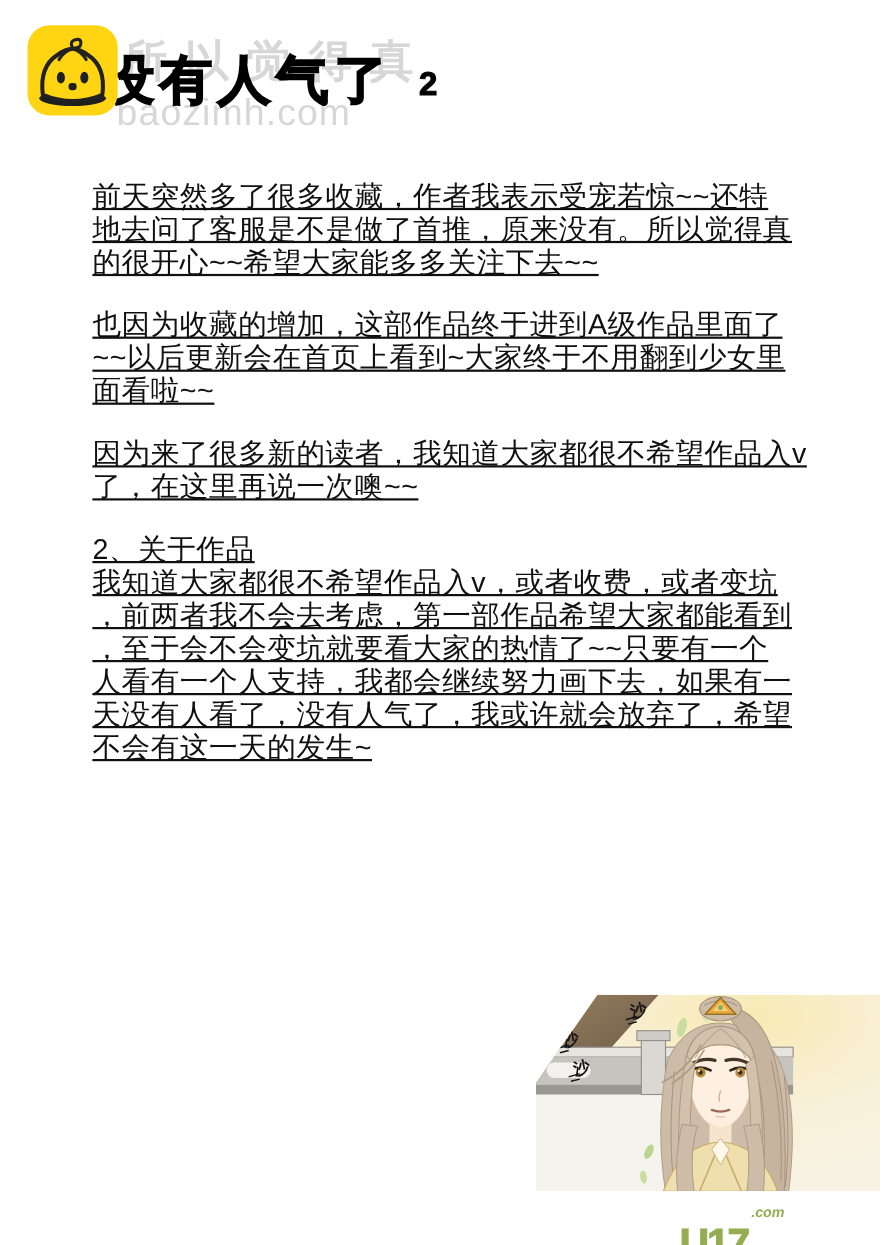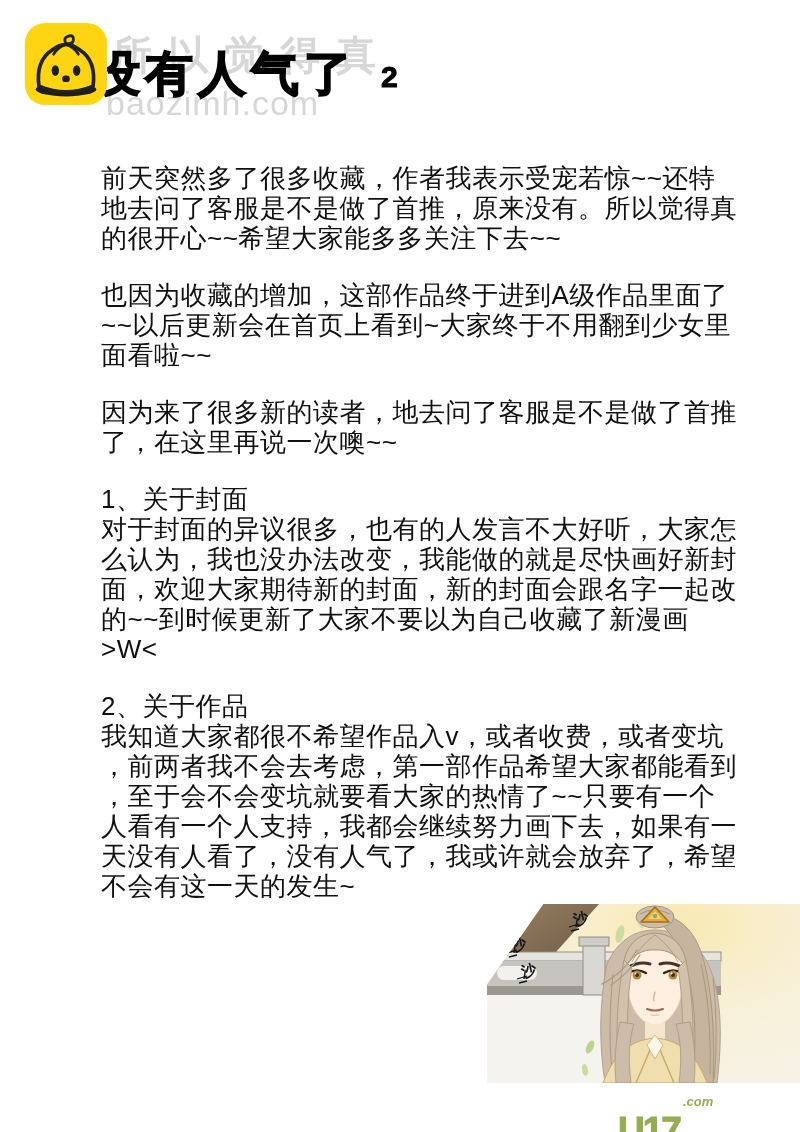--- a/index.html
+++ b/index.html
@@ -16,21 +16,21 @@
               white-space:nowrap;}
   .page-title .chapter-num{font-size:30px;-webkit-text-stroke:1px #000;margin-left:24px;
               letter-spacing:0;position:relative;top:-3px;}
   .site-logo{position:absolute;left:25px;top:23px;width:82px;height:82px;border-radius:20px;
              background:#ffd513;z-index:3;}
   .site-logo svg{display:block;width:100%;height:100%;}
 
   
   .note-text{position:absolute;left:84px;top:163px;width:690px;z-index:2;
              font-size:26px;line-height:30px;letter-spacing:0.5px;color:#101010;}
-  .para{margin:0 0 27px 17px;white-space:pre-line;}
+  .para{margin:0 0 27px 0;white-space:pre-line;text-decoration:underline;}
 
   
   .panel{position:absolute;left:487px;top:904px;width:313px;height:179px;z-index:1;
          clip-path:polygon(18% 0,100% 0,100% 100%,0 100%,0 45%);}
   .panel svg{display:block;}
 
   
   .u17{position:absolute;left:618px;top:1092px;display:flex;align-items:center;z-index:2;}
   .u17-brand{font-size:37px;line-height:34px;font-weight:900;color:#94ad52;
              letter-spacing:-2px;-webkit-text-stroke:1px #94ad52;}
@@ -59,28 +59,22 @@
     </svg>
   </div>
 
   <div class="note-text">
     <p class="para">前天突然多了很多收藏，作者我表示受宠若惊~~还特
 地去问了客服是不是做了首推，原来没有。所以觉得真
 的很开心~~希望大家能多多关注下去~~</p>
     <p class="para">也因为收藏的增加，这部作品终于进到A级作品里面了
 ~~以后更新会在首页上看到~大家终于不用翻到少女里
 面看啦~~</p>
-    <p class="para">因为来了很多新的读者，地去问了客服是不是做了首推
+    <p class="para">因为来了很多新的读者，我知道大家都很不希望作品入v
 了，在这里再说一次噢~~</p>
-    <p class="para">1、关于封面
-对于封面的异议很多，也有的人发言不大好听，大家怎
-么认为，我也没办法改变，我能做的就是尽快画好新封
-面，欢迎大家期待新的封面，新的封面会跟名字一起改
-的~~到时候更新了大家不要以为自己收藏了新漫画
-&gt;W&lt;</p>
     <p class="para">2、关于作品
 我知道大家都很不希望作品入v，或者收费，或者变坑
 ，前两者我不会去考虑，第一部作品希望大家都能看到
 ，至于会不会变坑就要看大家的热情了~~只要有一个
 人看有一个人支持，我都会继续努力画下去，如果有一
 天没有人看了，没有人气了，我或许就会放弃了，希望
 不会有这一天的发生~</p>
   </div>
 
   <div class="panel">

